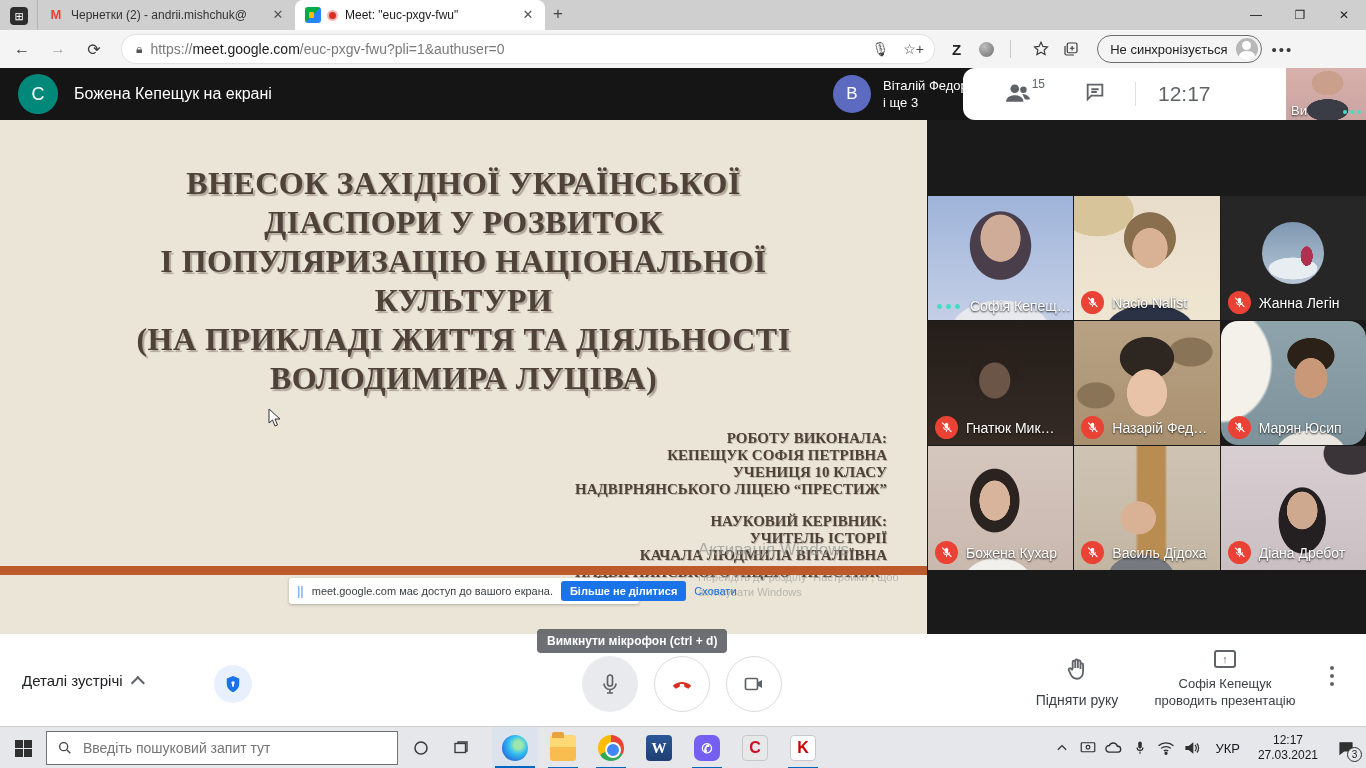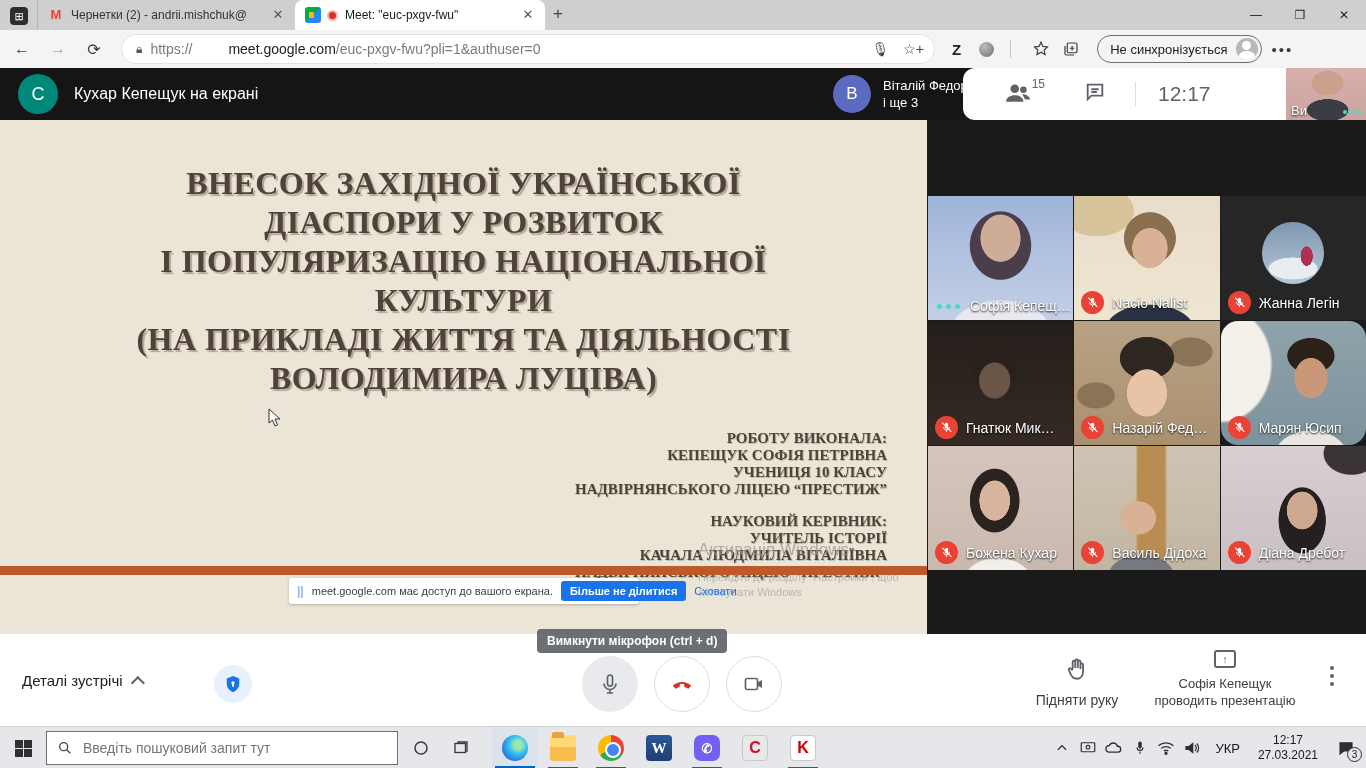--- a/index.html
+++ b/index.html
@@ -23,21 +23,21 @@
   .win-controls { margin-left:auto; display:flex; height:30px; }
   .win-controls > div { width:44px; height:30px; display:flex; align-items:center; justify-content:center; color:#222; font-size:12px; }
 
   
   .toolbar { position:absolute; left:0; top:30px; width:1366px; height:38px; background:#f4f4f4; display:flex; align-items:center; }
   .nav-btn { width:28px; height:28px; display:flex; align-items:center; justify-content:center; font-size:16px; color:#3c3c3c; margin-left:8px; }
   .nav-btn.disabled { color:#adadad; }
   .urlbar { display:flex; align-items:center; width:812px; height:28px; margin-left:14px; background:#fff; border-radius:14px; padding:0 10px; box-shadow:0 0 0 1px #e2e2e2; }
   .urlbar .lock { font-size:12px; color:#555; margin:0 8px 0 4px; }
   .url-text { font-size:14px; color:#7a7a7a; white-space:nowrap; overflow:hidden; flex:1; }
-  .url-text b { color:#1d1d1d; font-weight:normal;padding-left:36px; }
+  .url-text b { color:#1d1d1d; font-weight:normal; }
   .urlbar .trail { display:flex; gap:14px; margin-left:8px; color:#444; font-size:14px; }
   .ext-badge { font-weight:bold; color:#222; font-size:15px; margin-left:18px; }
   .ext-circle { width:15px; height:15px; border-radius:50%; background:radial-gradient(circle at 35% 30%,#bdbdbd,#6f6f6f); margin-left:18px; }
   .tb-divider { width:1px; height:18px; background:#c9c9c9; margin:0 12px 0 16px; }
   .tb-icon { width:24px; height:24px; display:flex; align-items:center; justify-content:center; color:#3c3c3c; margin-left:6px; }
   .profile-pill { display:flex; align-items:center; height:28px; border:1px solid #6d6d6d; border-radius:14px; padding:0 3px 0 12px; margin-left:14px; font-size:13px; color:#1d1d1d; gap:8px; }
   .profile-avatar { width:22px; height:22px; border-radius:50%; background:#b8b8b8; position:relative; overflow:hidden; }
   .profile-avatar:before { content:""; position:absolute; left:6.5px; top:3px; width:9px; height:9px; border-radius:50%; background:#fff; }
   .profile-avatar:after { content:""; position:absolute; left:3px; top:13px; width:16px; height:10px; border-radius:50% 50% 0 0; background:#fff; }
   .menu-dots { letter-spacing:2px; color:#3c3c3c; font-size:15px; margin:0 14px 0 10px; }
@@ -238,21 +238,21 @@
   <div class="profile-pill">
     <span>Не синхронізується</span>
     <span class="profile-avatar"></span>
   </div>
   <div class="menu-dots">•••</div>
 </div>
 
 <div class="meet-header">
   <div class="presenter">
     <div class="avatar-c">C</div>
-    <div class="presenter-text">Кухар Кепещук на екрані</div>
+    <div class="presenter-text">Божена Кепещук на екрані</div>
   </div>
   <div class="pinned">
     <div class="avatar-b">B</div>
     <div class="pinned-text">
       <div>Віталій Федорук</div>
       <div>і ще 3</div>
     </div>
   </div>
   <div class="header-panel">
     <div class="hp-people">

